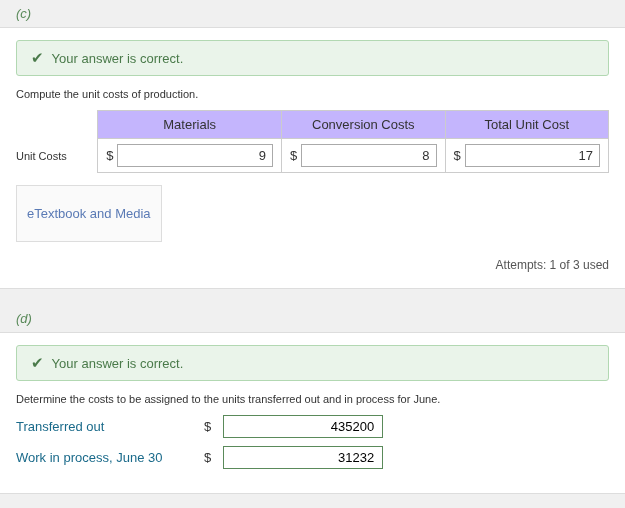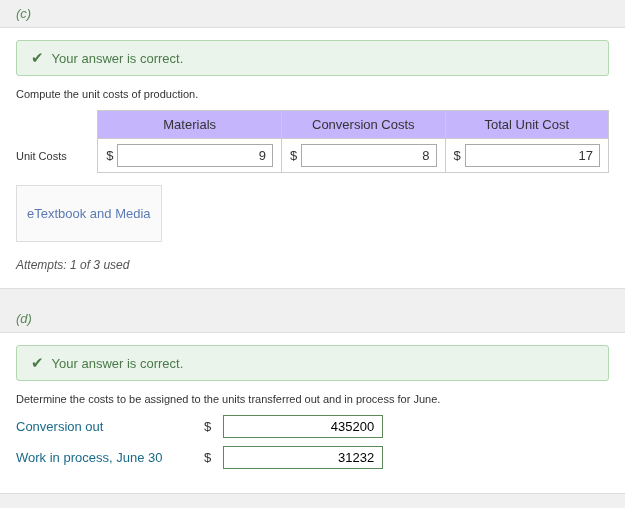--- a/index.html
+++ b/index.html
@@ -107,24 +107,24 @@
       border: 1px solid #ddd;
       padding: 20px 10px;
       display: inline-block;
       margin-bottom: 8px;
       background: #fafafa;
       cursor: pointer;
       text-decoration: none;
     }
 
     .attempts-text {
+      text-align: right;
       font-size: 12px;
       color: #555;
       margin-top: 4px;
-      font-style: italic;
     }
 
     
     .costs-table {
       width: 100%;
       margin-top: 10px;
     }
 
     .costs-row {
       display: flex;
@@ -227,21 +227,21 @@
     <span class="check-icon">✔</span>
     <span>Your answer is correct.</span>
   </div>
 
   <div class="instruction">
     <span>Determine the costs to be assigned to the units transferred out and in process for June.</span>
   </div>
 
   <div class="costs-table">
     <div class="costs-row">
-      <span class="costs-row-label">Conversion out</span>
+      <span class="costs-row-label">Transferred out</span>
       <span class="costs-currency">$</span>
       <input class="costs-input" type="text" value="435200" style="">
     </div>
     <div class="costs-row">
       <span class="costs-row-label">Work in process, June 30</span>
       <span class="costs-currency">$</span>
       <input class="costs-input" type="text" value="31232" style="">
     </div>
   </div>
 </div>

